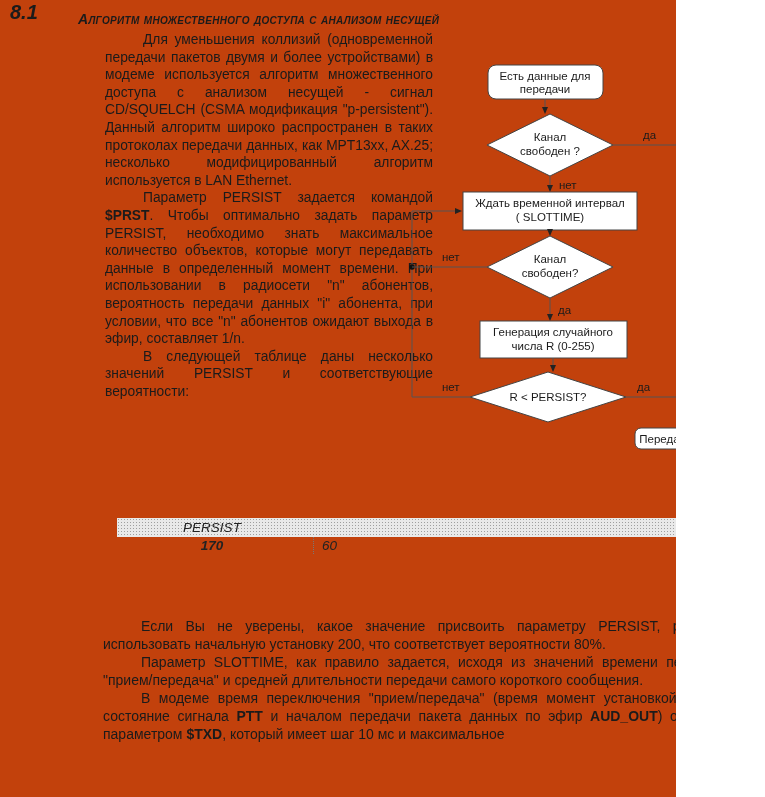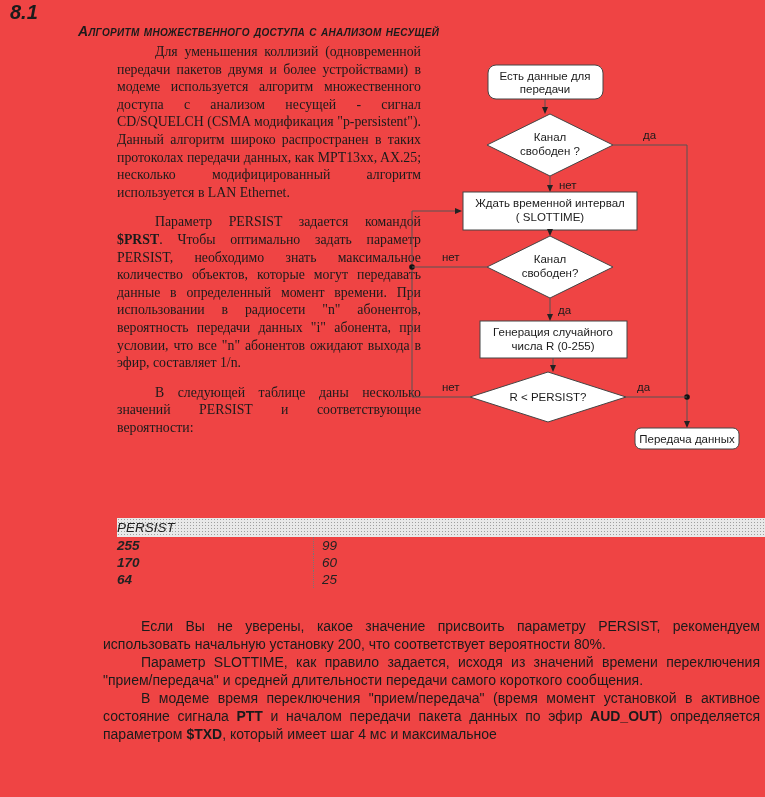--- a/index.html
+++ b/index.html
@@ -1,33 +1,33 @@
 <!DOCTYPE html>
 <html><head>
 <meta charset="utf-8">
 <style>
   html,body { margin:0; padding:0; background:#fff; }
   .page {
-    position:relative; width:765px; height:797px; background:#ef4444;
+    position:relative; width:676px; height:797px; background:#c2410c;
     font-family:"Liberation Sans", sans-serif; color:#1b1b1b; overflow:hidden;
   }
   .sec-num {
     position:absolute; left:10px; top:1px;
     font-size:20px; font-weight:bold; font-style:italic;
   }
   .sec-title {
-    position:absolute; left:78px; top:23px;
+    position:absolute; left:78px; top:11px;
     font-size:14px; font-weight:bold; font-style:italic;
     font-variant:small-caps; letter-spacing:0.3px; white-space:nowrap;text-align:right;
   }
   .col-left {
     position:absolute; left:105px; top:31px; width:328px;
     font-size:13.8px; line-height:17.6px; text-align:justify;
   }
-  .col-left p { margin:12px; text-indent:38px;font-family:Liberation Serif, serif; }
+  .col-left p { margin:0; text-indent:38px; }
   .bottom-block {
     position:absolute; left:103px; top:617px; width:657px;
     font-size:14px; line-height:18px; text-align:justify;
   }
   .bottom-block p { margin:0; text-indent:38px; }
   .flow { position:absolute; left:400px; top:40px; width:365px; height:415px; }
   .flow svg { display:block; }
   .flow text {
     font-family:"Liberation Sans", sans-serif; font-size:11.5px; fill:#1b1b1b;
   }
@@ -39,21 +39,21 @@
     position:absolute; left:117px; top:518px; width:648px;
     font-size:13.5px; font-style:italic; color:#222;
   }
   .t-head {
     display:flex; height:19px; line-height:19px;
     background-color:#e9e9e9;
     background-image:radial-gradient(circle, #9f9f9f 0.7px, transparent 0.9px);
     background-size:3px 3px;
   }
   .t-row { display:flex; height:17px; line-height:17px; }
-  .t-c1 { width:190px; text-align:left; }
+  .t-c1 { width:190px; text-align:center; }
   .t-c2 { border-left:1px dotted #777; margin-left:6px; padding-left:8px; flex:1; }
   .t-row .t-c1 { font-weight:bold; }
 </style>
 </head>
 <body>
 
 <div class="page">
 
   <div class="sec-num">8.1</div>
   <div class="sec-title">Алгоритм множественного доступа с анализом несущей</div>
@@ -122,34 +122,26 @@
       <rect class="shape" x="235" y="388" width="104" height="21" rx="6"></rect>
       <text x="287" y="403" text-anchor="middle">Передача данных</text>
     </svg>
   </div>
 
   <div class="tbl">
     <div class="t-head">
       <div class="t-c1">PERSIST</div>
     </div>
     <div class="t-row">
-      <div class="t-c1">255</div>
-      <div class="t-c2">99</div>
-    </div>
-    <div class="t-row">
       <div class="t-c1">170</div>
       <div class="t-c2">60</div>
-    </div>
-    <div class="t-row">
-      <div class="t-c1">64</div>
-      <div class="t-c2">25</div>
     </div>
     <div class="t-row">
     </div>
   </div>
 
   <div class="bottom-block">
     <p>Если Вы не уверены, какое значение присвоить параметру PERSIST, рекомендуем использовать начальную установку 200, что соответствует вероятности 80%.</p>
     <p>Параметр SLOTTIME, как правило задается, исходя из значений времени переключения "прием/передача" и средней длительности передачи самого короткого сообщения.</p>
-    <p><span>В модеме время переключения "прием/передача" (время момент установкой в активное состояние сигнала </span><b>PTT</b><span> и началом передачи пакета данных по эфир </span><b>AUD_OUT</b><span>) определяется параметром </span><b>$TXD</b><span>, который имеет шаг 4 мс и максимальное</span></p>
+    <p><span>В модеме время переключения "прием/передача" (время момент установкой в активное состояние сигнала </span><b>PTT</b><span> и началом передачи пакета данных по эфир </span><b>AUD_OUT</b><span>) определяется параметром </span><b>$TXD</b><span>, который имеет шаг 10 мс и максимальное</span></p>
   </div>
 
 </div>
 
 </body></html>

